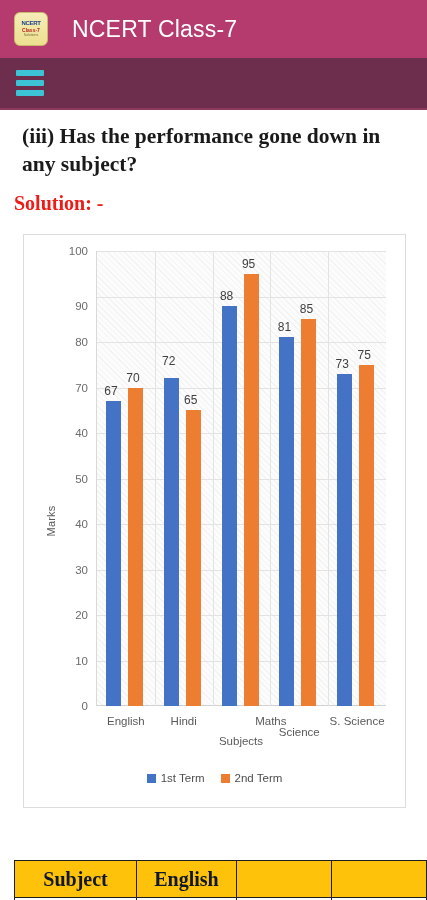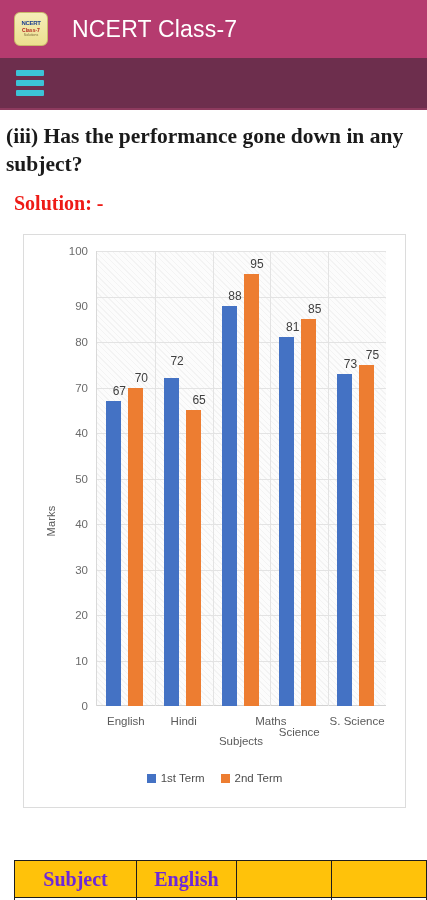--- a/index.html
+++ b/index.html
@@ -44,21 +44,21 @@
     display:flex; flex-direction:column; justify-content:space-between;
   }
   .hamburger span {
     display:block; width:28px; height:6px; background:#3cc3d6; border-radius:1px;
   }
 
   
   .content { position:absolute; top:112px; left:0; width:427px; bottom:0; background:#fff; }
 
   .question {
-    padding:10px 14px 0 6px;
+    padding:10px 14px 0 22px;
     font-family:"Liberation Serif", serif;
     font-weight:bold; font-size:21.5px; line-height:28px;
     color:#1a1a1a;
   }
   .solution {
     padding:14px 14px 0 14px;
     font-family:"Liberation Serif", serif;
     font-weight:bold; font-size:20px; color:#ee1b16;
   }
 
@@ -96,21 +96,21 @@
     font-size:11px; color:#5a5a5a; letter-spacing:.2px;
   }
 
   .group { position:absolute; bottom:0; top:0; }
   .bar {
     position:absolute; bottom:0; width:15px;
   }
   .bar.b1 { background:#4472c4; left:9px; }
   .bar.b2 { background:#ed7d31; left:31px; }
   .vlabel {
-    position:absolute; width:30px; text-align:right;
+    position:absolute; width:30px; text-align:center;
     font-size:12px; color:#404040;
   }
   .vlabel.v1 { left:-1px; }
   .vlabel.v2 { left:21px; }
 
   .xtick {
     position:absolute; top:100%; margin-top:9px;
     width:90px; text-align:center;
     font-size:11.5px; color:#5a5a5a; white-space:nowrap;
   }
@@ -135,21 +135,21 @@
   }
   table.data {
     border-collapse:collapse; width:412px;
     table-layout:fixed;
   }
   table.data th {
     background:#ffc20a;
     border:1.5px solid #1e1e1e;
     height:37px;
     font-family:"Liberation Serif", serif;
-    font-weight:bold; font-size:20px; color:#6d28d9;
+    font-weight:bold; font-size:20px; color:#0f172a;
     text-align:center;
   }
   table.data td {
     border:1.5px solid #1e1e1e; height:30px; background:#fff;
   }
   .col-a { width:122px; }
   .col-b { width:100px; }
   .col-c { width:95px; }
   .col-d { width:95px; }
 </style>

